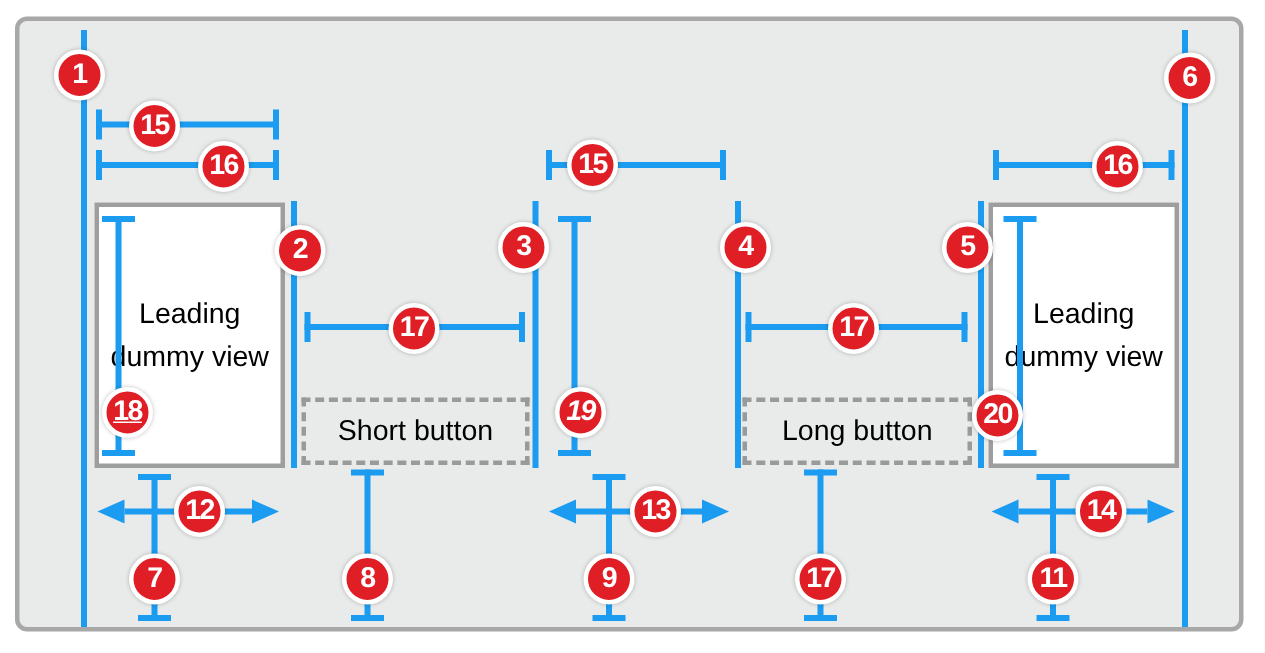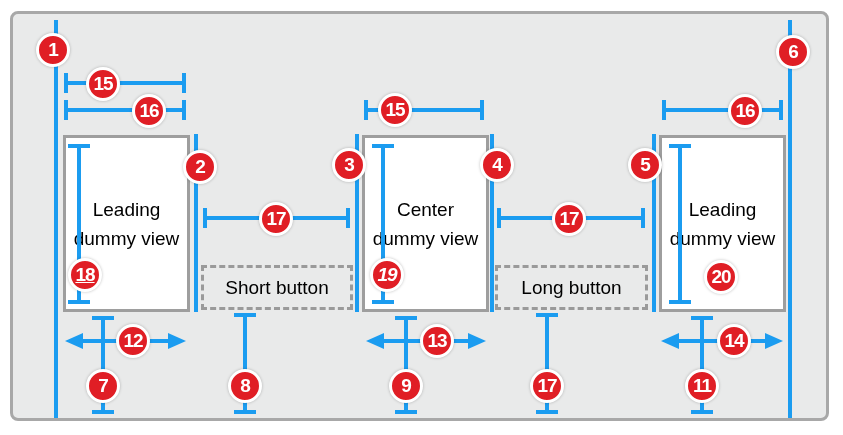--- a/index.html
+++ b/index.html
@@ -44,23 +44,20 @@
          color:#ffffff;font-weight:bold;font-size:19px;letter-spacing:-1px;}
 </style>
 </head>
 <body>
 
 <div class="stage">
   <div class="panel"></div>
 
   <div class="dummy-view" style="left:63px;top:135px;width:127px;height:177px;">
     <span>Leading dummy view</span>
-  </div>
-  <div class="dummy-view" style="left:362px;top:135px;width:127px;height:177px;">
-    <span>Center dummy view</span>
   </div>
   <div class="dummy-view" style="left:659px;top:135px;width:127px;height:177px;">
     <span>Leading dummy view</span>
   </div>
 
   <div class="dashed-button" style="left:495px;top:265px;width:153px;height:45px;">
     <span>Long button</span>
   </div>
   <div class="dashed-button" style="left:201px;top:265px;width:152px;height:45px;">
     <span>Short button</span>
@@ -154,16 +151,16 @@
     </div>
   <div class="badge" style="left:552px;top:202px;">
       <span>17</span>
     </div>
   <div class="badge" style="left:68px;top:258px;text-decoration:underline;">
       <span>18</span>
     </div>
   <div class="badge" style="left:370px;top:258px;font-style:italic;">
       <span>19</span>
     </div>
-  <div class="badge" style="left:704px;top:260px;">
+  <div class="badge" style="left:648px;top:260px;">
       <span>20</span>
     </div>
 </div>
 
 </body></html>

